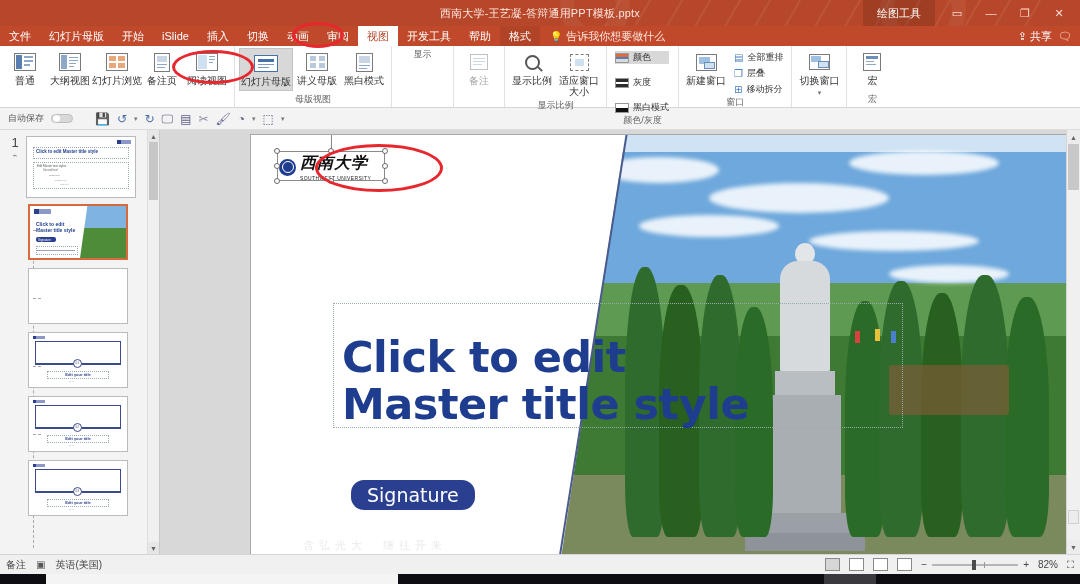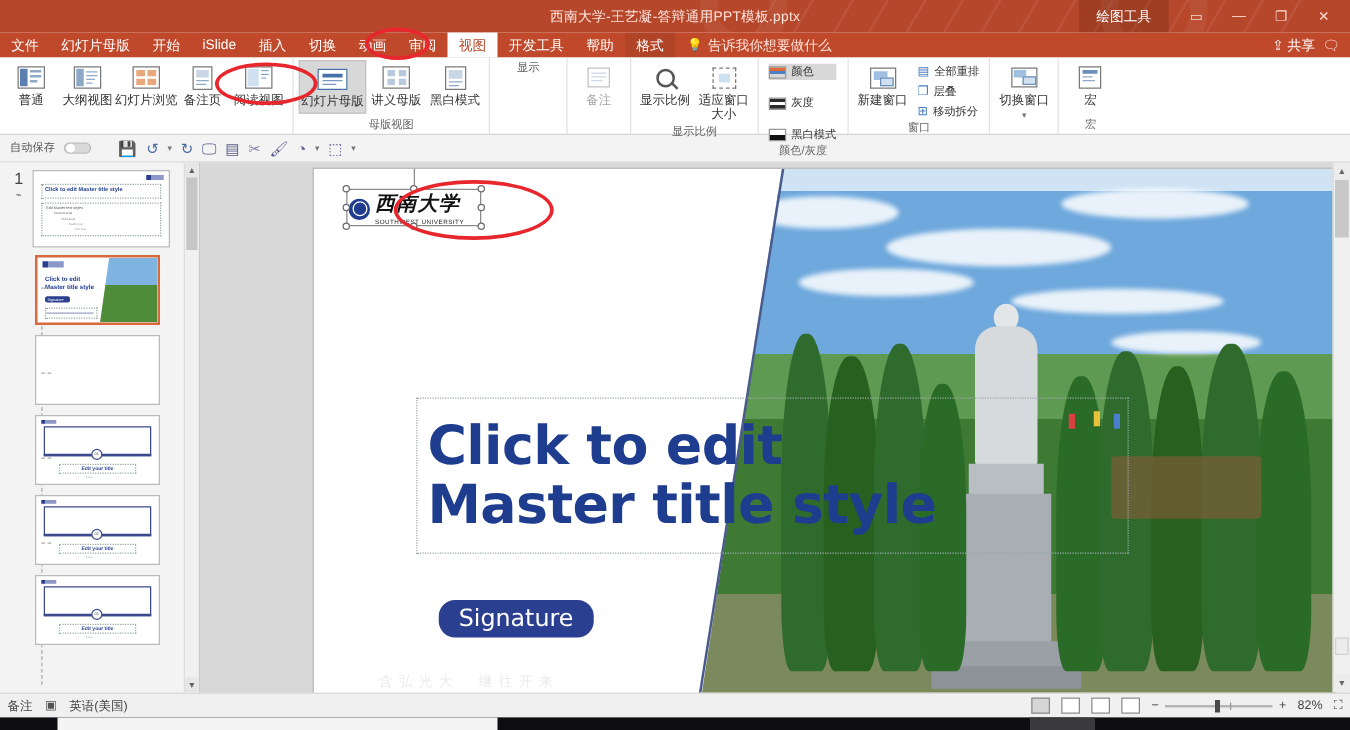--- a/index.html
+++ b/index.html
@@ -154,22 +154,22 @@
   .logo-seal::after { content:""; position:absolute; inset:2.5px; border-radius:50%; border:1px solid #fff; }
   .logo-cn { font-family: "DejaVu Serif", serif; font-weight: bold; font-size: 16px; color: #111; letter-spacing: 1px; font-style: italic; }
   .logo-en { font-size: 5px; letter-spacing: .4px; color: #222; text-align: center; margin-top: 1px; }
 
   .sel-box { position: absolute; border: 1px solid #8a8a8a; }
   .handle { position: absolute; width: 6px; height: 6px; border-radius: 50%; background: #fff; border: 1px solid #6a6a6a; }
   .rot-stem { position: absolute; width: 1px; background: #8a8a8a; }
   .rot-handle { position: absolute; width: 8px; height: 8px; border-radius: 50%; border: 1px solid #3a7a3a; background: #fff; }
 
   .title-ph {
-    position: absolute; left: 82px; top: 183px; width: 570px; height: 125px;
-    border: 1px dotted #9aa; display: flex; align-items: center;
+    position: absolute; left: 82px; top: 168px; width: 570px; height: 125px;
+    border: 1px dotted #9aa; display: flex; align-items: flex-end;
   }
   .title-ph .txt {
     font-size: 43px; font-weight: bold; color: #1f3d8f; line-height: 1.08; padding-left: 8px;
     font-family: "DejaVu Sans", sans-serif; letter-spacing: -.5px;
   }
   .sig-btn {
     position: absolute; left: 100px; top: 345px; padding: 4px 16px; border-radius: 13px;
     background: #2a3f8f; color: #fff; font-size: 19px; font-family: "DejaVu Sans", sans-serif;
   }
   .motto {

